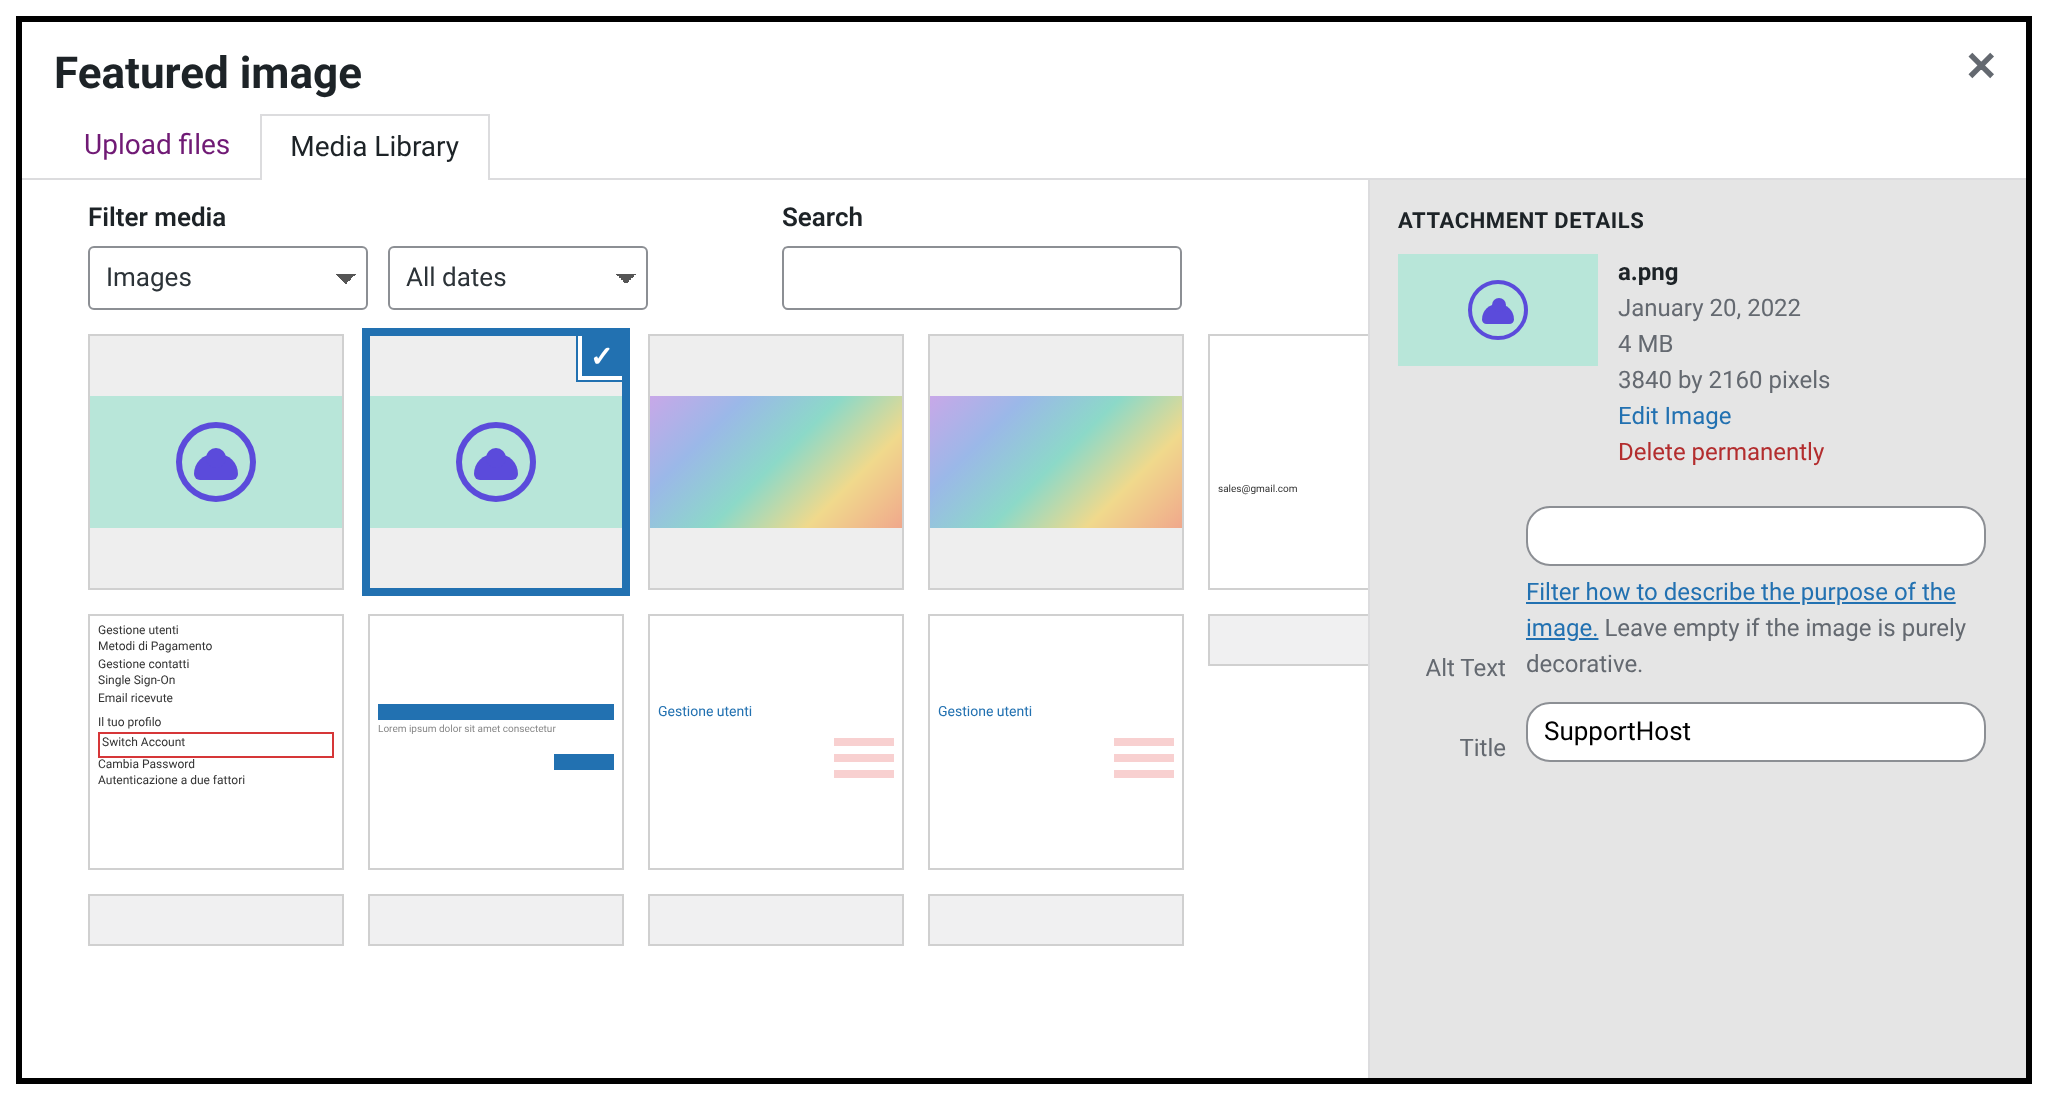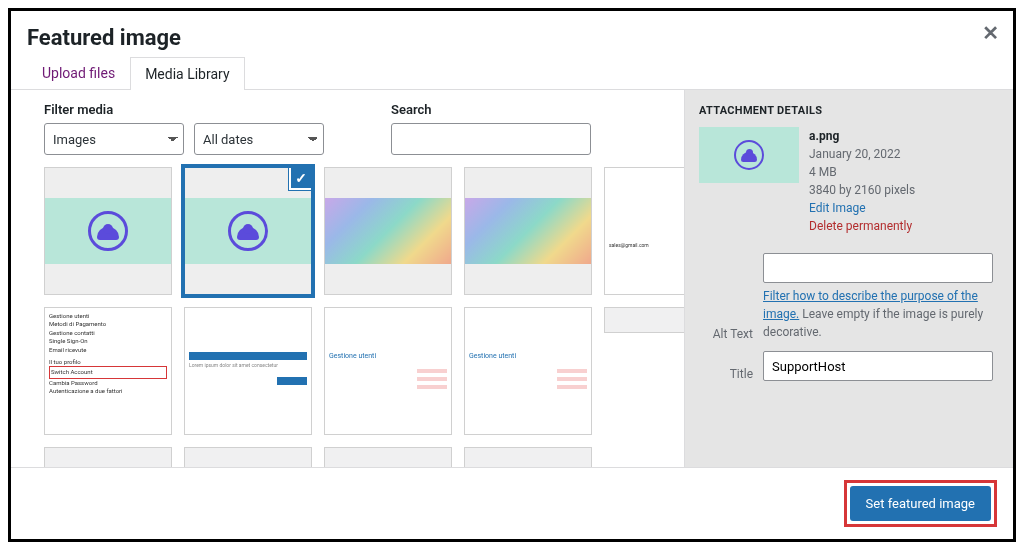--- a/index.html
+++ b/index.html
@@ -44,21 +44,21 @@
 .attimg .cloud{width:30px;height:30px;border-width:2px}
 .attimg .cloud::before{width:16px;height:10px}
 .attimg .cloud::after{width:7px;height:7px;top:7px}
 .attinfo{color:#646970;line-height:1.5}
 .attinfo .fn{font-weight:700;color:#1d2327}
 .attinfo a{color:#2271b1;text-decoration:none}
 .attinfo .del{color:#b32d2e}
 .frow{display:flex;align-items:flex-end;margin-bottom:10px;gap:10px}
 .frow label{width:54px;text-align:right;color:#646970;padding-top:6px}
 .frow .inp{flex:1}
-.frow input{width:100%;height:30px;border:1px solid #8c8f94;border-radius:2px;padding:0 8px;font-size:13px}
+.frow input{width:100%;height:30px;border:1px solid #8c8f94;border-radius:12px;padding:0 8px;font-size:13px}
 .help{font-size:12px;color:#646970;line-height:1.5;margin-top:4px}
 .help a{color:#2271b1;text-decoration:underline}
 .ftr{border-top:1px solid #dcdcde;padding:12px 16px;display:flex;justify-content:flex-end;background:#fff}
 .btn{background:#2271b1;color:#fff;border:none;padding:10px 16px;font-size:13px;border-radius:3px;cursor:pointer}
 .hl{border:3px solid #d63638;padding:3px;display:inline-block}
 </style>
 </head>
 <body>
 
 <div class="modal">
@@ -195,16 +195,13 @@
           <input value="" style="">
           <div class="help"><a href="#">Filter how to describe the purpose of the image.</a><span> Leave empty if the image is purely decorative.</span></div>
         </div>
       </div>
       <div class="frow">
         <label>Title</label>
         <div class="inp"><input value="SupportHost" style=""></div>
       </div>
     </div>
   </div>
-  <div class="ftr">
-    <span class="hl"><button class="btn">Set featured image</button></span>
-  </div>
 </div>
 
 </body></html>

